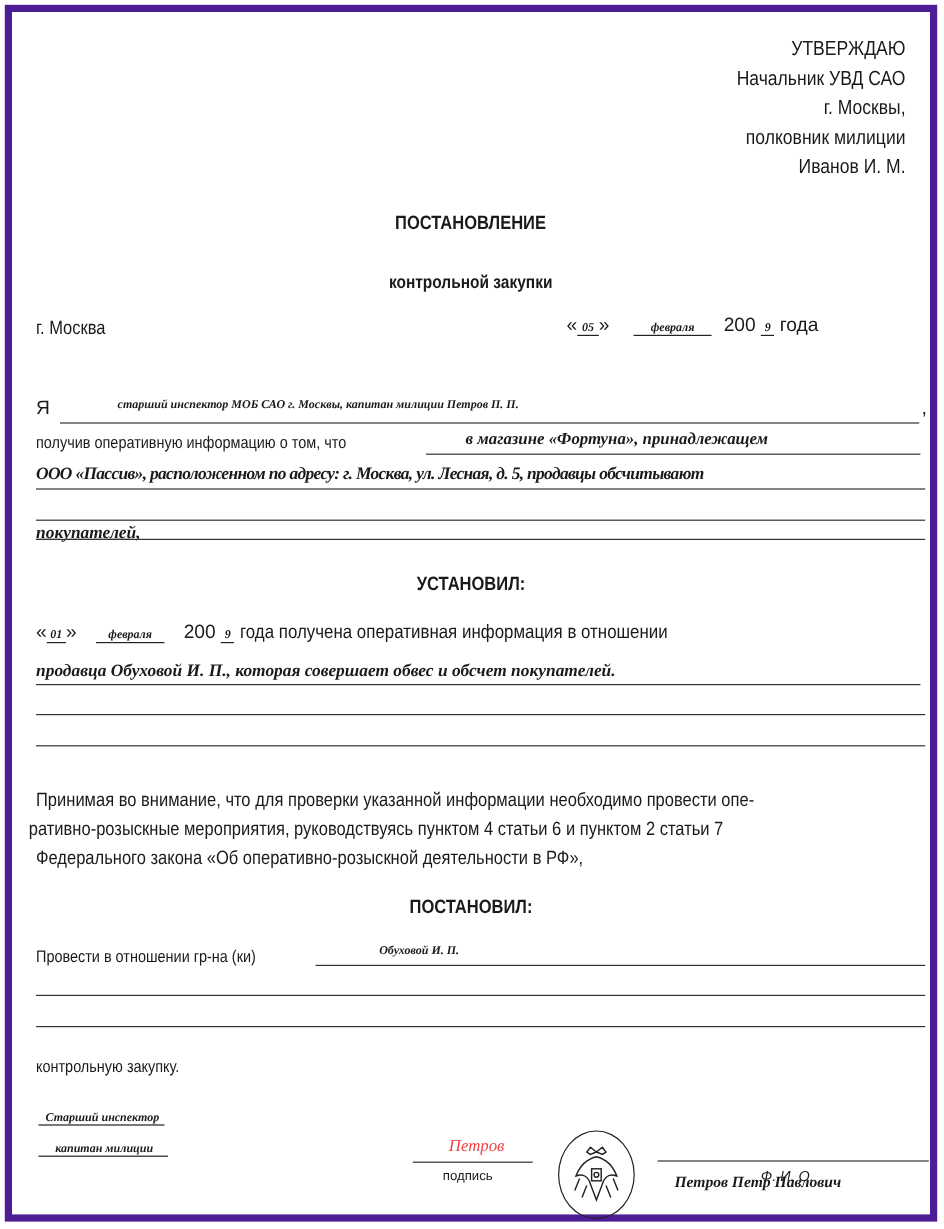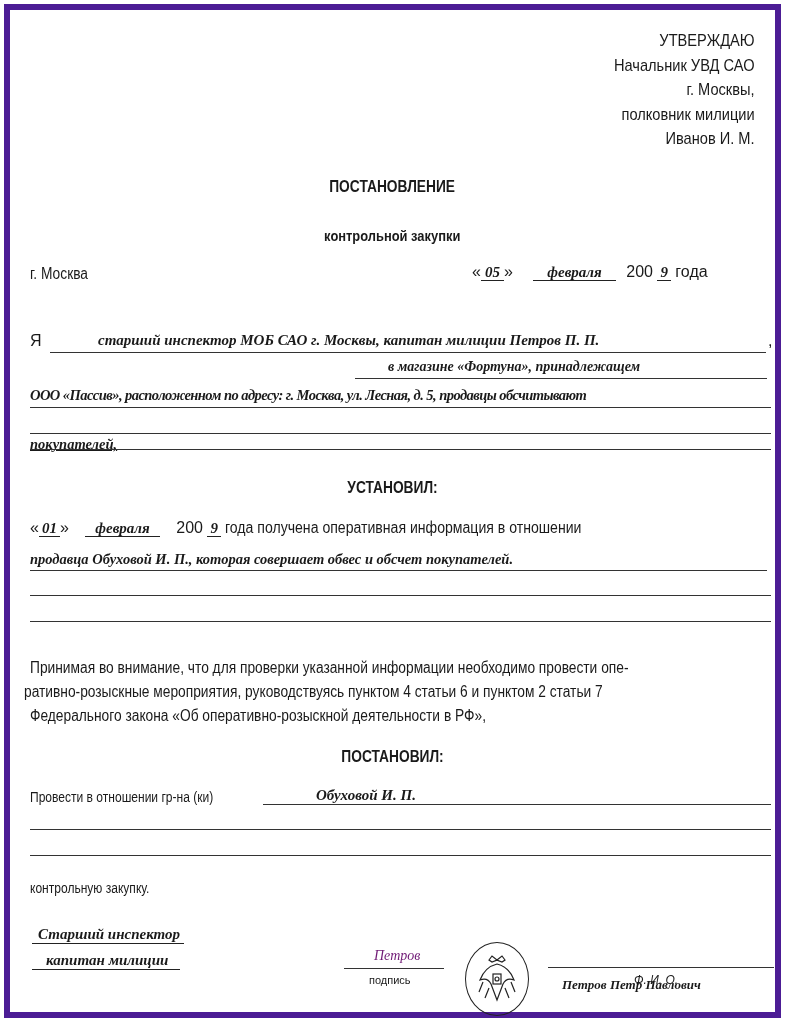--- a/index.html
+++ b/index.html
@@ -7,21 +7,21 @@
     font-family:"Liberation Sans","DejaVu Sans",sans-serif;color:#1a1a1a;}
   .page{position:absolute;left:4px;top:4px;width:777px;height:1014px;
     border:6px solid #4c1d95;box-sizing:border-box;background:#fff;}
   .abs{position:absolute;white-space:nowrap;}
   .approve{right:20px;text-align:right;font-size:17px;line-height:24.5px;top:19px;}
   .approve div{transform:scaleX(0.86);transform-origin:right center;}
   .title{left:0;right:0;text-align:center;font-weight:bold;font-size:15px;}
   .title span{display:inline-block;transform:scaleX(0.86);}
   .reg{font-size:16px;}
   .reg-c{display:inline-block;transform:scaleX(0.86);transform-origin:left center;}
-  .hand{font-family:"Liberation Serif","DejaVu Serif",serif;font-style:italic;font-weight:bold;font-size:15px;}
+  .hand{font-family:"Liberation Serif","DejaVu Serif",serif;font-style:italic;font-weight:bold;font-size:10px;}
   .uline{border-bottom:1.5px solid #222;}
   .line{position:absolute;height:0;border-top:1.5px solid #333;}
   .small{font-size:13px;}
   .seal{position:absolute;left:455px;top:932px;width:62px;height:72px;border:1.5px solid #222;border-radius:50%;
     display:flex;align-items:center;justify-content:center;}
 </style>
 </head>
 <body>
 
 <div class="page">
@@ -44,20 +44,21 @@
     <span style="margin-left:6px;">200</span>
     <span class="hand uline" style="padding:0 3px;">9</span>
     <span>года</span>
   </div>
 
   <div class="abs reg" style="left:20px;top:322px;">Я</div>
   <div class="line" style="left:40px;top:342px;width:716px;"></div>
   <div class="abs hand" style="left:88px;top:322px;">старший инспектор МОБ САО г. Москвы, капитан милиции Петров П. П.</div>
   <div class="abs reg" style="left:758px;top:322px;">,</div>
 
+  <div class="abs small" style="left:20px;top:350px;"><span class="reg-c" style="font-size:14px;">получив оперативную информацию о том, что</span></div>
   <div class="line" style="left:345px;top:368px;width:412px;"></div>
   <div class="abs hand" style="left:378px;top:349px;font-size:14px;">в магазине «Фортуна», принадлежащем</div>
 
   <div class="line" style="left:20px;top:397px;width:741px;"></div>
   <div class="abs hand" style="left:20px;top:377px;font-size:14.5px;letter-spacing:-0.55px;">ООО «Пассив», расположенном по адресу: г. Москва, ул. Лесная, д. 5, продавцы обсчитывают</div>
 
   <div class="line" style="left:20px;top:423px;width:741px;"></div>
   <div class="abs hand" style="left:20px;top:426px;font-size:14.5px;text-decoration:underline;">покупателей,</div>
 
   <div class="line" style="left:20px;top:439px;width:741px;"></div>
@@ -87,21 +88,21 @@
   <div class="line" style="left:253px;top:794px;width:508px;"></div>
   <div class="abs hand" style="left:262px;top:777px;margin-left:44px;">Обуховой И. П.</div>
   <div class="line" style="left:20px;top:819px;width:741px;"></div>
   <div class="line" style="left:20px;top:845px;width:741px;"></div>
 
   <div class="abs small" style="left:20px;top:870px;"><span class="reg-c" style="font-size:14px;">контрольную закупку.</span></div>
 
   <div class="abs hand uline" style="left:22px;top:916px;padding:0 4px 0 6px;">Старший инспектор</div>
   <div class="abs hand uline" style="left:22px;top:942px;padding:0 12px 0 14px;">капитан милиции</div>
 
-  <div class="abs" style="left:364px;top:938px;font-family:'Liberation Serif',serif;font-style:italic;font-size:14px;color:#701a75;">Петров</div>
+  <div class="abs" style="left:364px;top:938px;font-family:'Liberation Serif',serif;font-style:italic;font-size:14px;color:#ef4444;">Петров</div>
   <div class="line" style="left:334px;top:958px;width:100px;"></div>
   <div class="abs" style="left:359px;top:964px;font-size:11px;">подпись</div>
 
   <div class="seal">
     <svg width="44" height="54" viewBox="0 0 44 54">
       <g fill="none" stroke="#222" stroke-width="1.2">
         <path d="M22 8 L17 4 L14 8 L17 10 Z M22 8 L27 4 L30 8 L27 10 Z"></path>
         <path d="M22 12 C14 14 8 20 5 28 C10 26 14 28 16 32 L22 48 L28 32 C30 28 34 26 39 28 C36 20 30 14 22 12 Z"></path>
         <rect x="18" y="22" width="8" height="10"></rect>
         <path d="M8 30 L4 40 M36 30 L40 40 M14 36 L10 46 M30 36 L34 46"></path>

